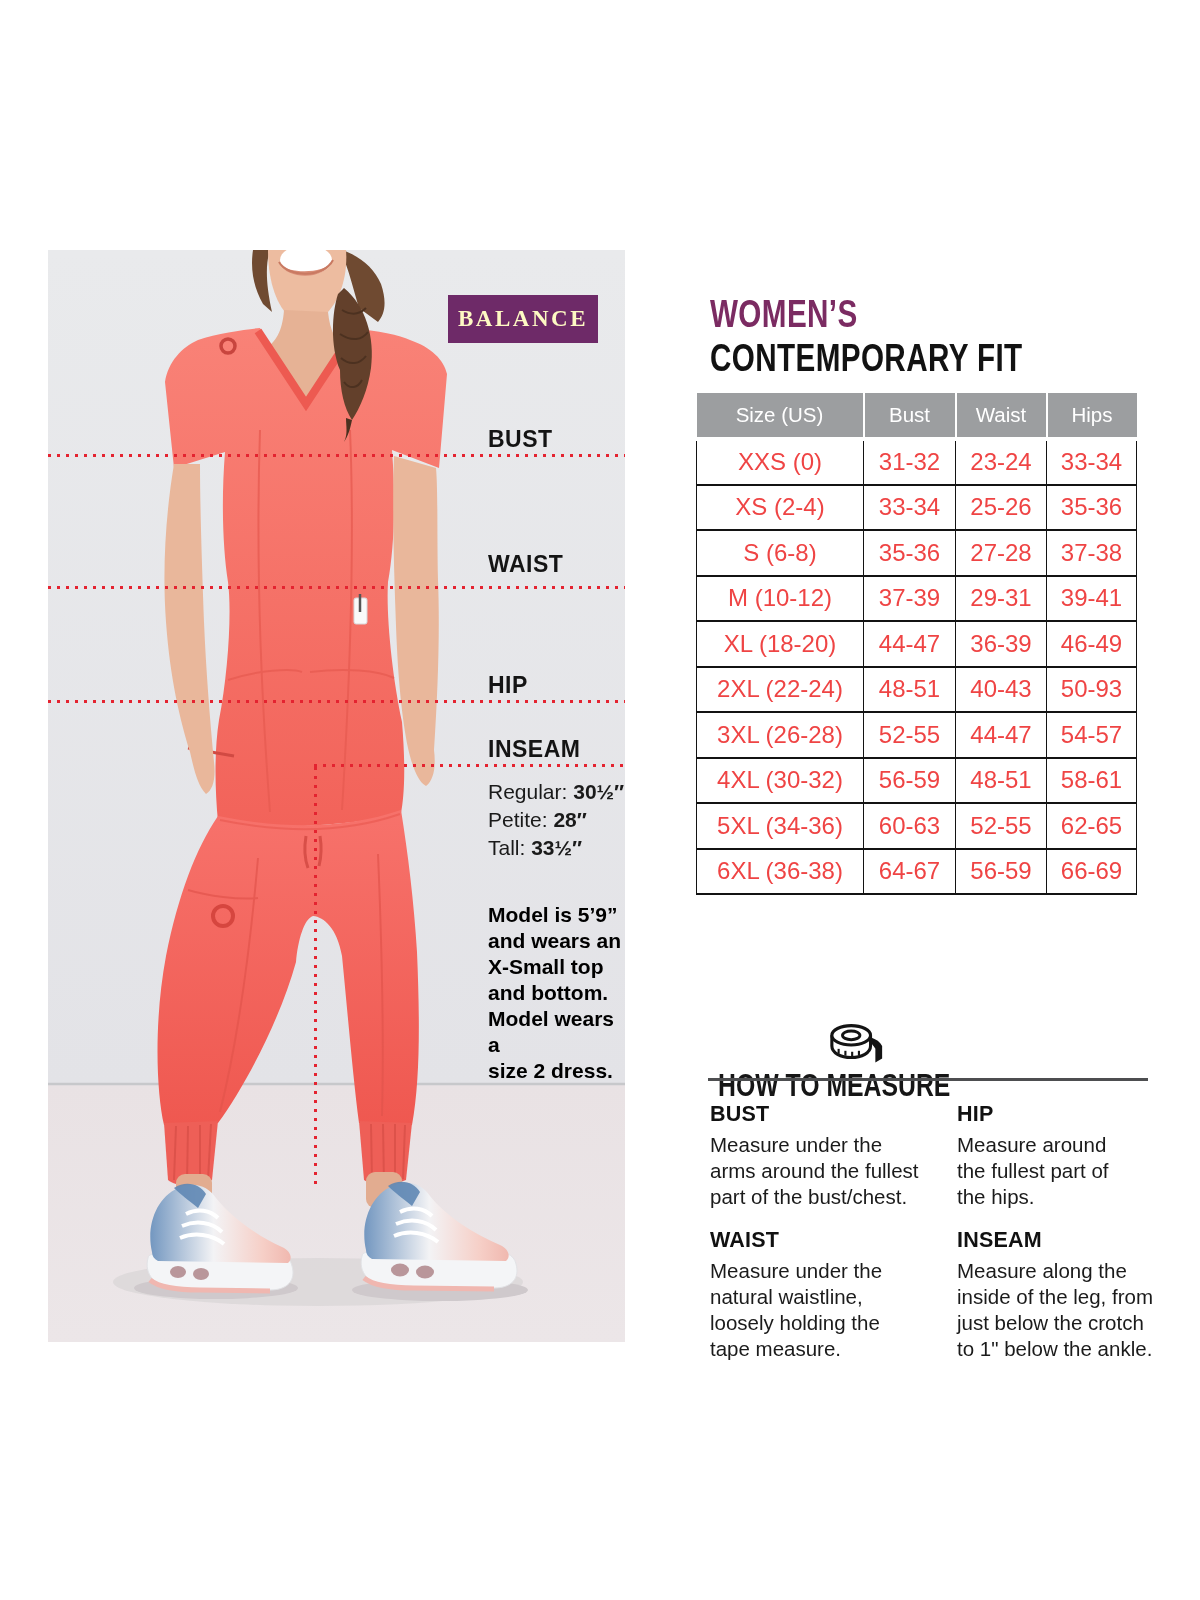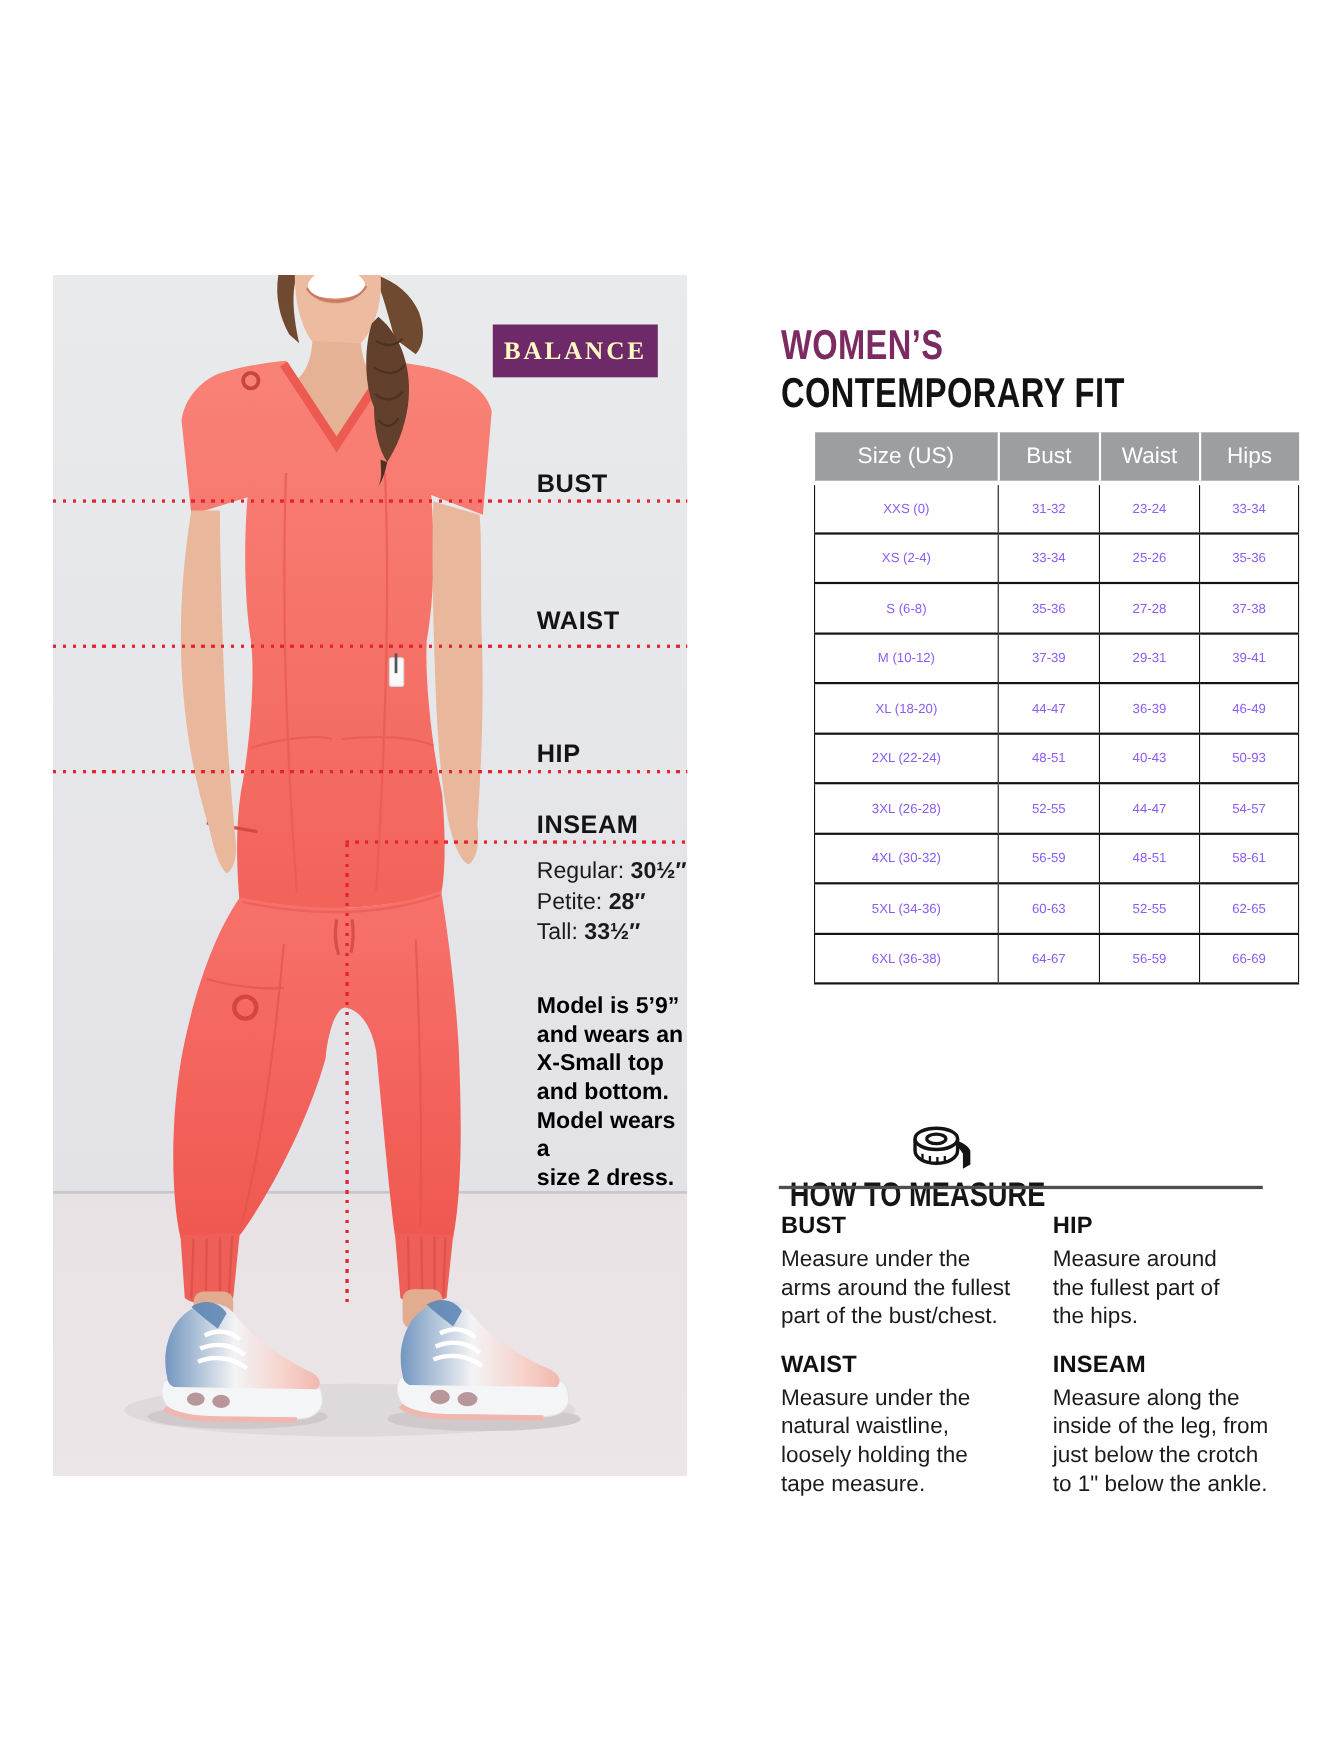--- a/index.html
+++ b/index.html
@@ -25,25 +25,25 @@
   .ins-details{position:absolute;left:440px;top:528px;font-size:21px;line-height:28px;color:#1a1a1a;}
   .ins-details b{font-weight:700;}
   .model-note{position:absolute;left:440px;top:652px;font-size:21px;line-height:26px;font-weight:700;color:#000000;}
 
   
   .title{position:absolute;left:710px;top:296px;line-height:37px;white-space:nowrap;}
   .title span{display:inline-block;transform:scaleX(.78);transform-origin:0 50%;font-weight:700;font-size:38px;letter-spacing:.5px;}
   .t1{color:var(--purple-title);}
   .t2{color:#121212;}
 
-  table.sizes{position:absolute;left:740px;top:393px;width:440px;border-collapse:collapse;table-layout:fixed;}
+  table.sizes{position:absolute;left:696px;top:393px;width:440px;border-collapse:collapse;table-layout:fixed;}
   table.sizes th{height:46px;background:var(--header-gray);color:#fff;font-weight:400;font-size:20.5px;
                  border-right:2px solid #fff;border-bottom:4px solid #fff;}
   table.sizes th:last-child{border-right:none;}
-  table.sizes td{height:45.5px;text-align:center;vertical-align:middle;font-size:12px;color:#8b5cf6;
+  table.sizes td{height:45.5px;text-align:center;vertical-align:middle;font-size:24px;color:#ef4444;
                  border:2px solid #131313;border-left-width:1.5px;border-right-width:1.5px;}
 
   .htm-head{position:absolute;left:706px;top:1022px;display:flex;align-items:center;flex-direction:column;}
   .htm-head .ttl{display:inline-block;transform:scaleX(.8);transform-origin:0 50%;font-weight:700;font-size:31px;white-space:nowrap;margin-left:12px;}
   .htm-rule{position:absolute;left:708px;top:1078px;width:440px;height:3px;background:#4d4e50;}
 
   .sections{position:absolute;left:710px;top:1102px;width:480px;display:grid;grid-template-columns:247px 233px;row-gap:18px;}
   .sec h4{font-size:21.5px;font-weight:700;letter-spacing:.2px;margin:0 0 5px 0;color:#111;}
   .sec p{font-size:20.5px;line-height:26px;color:#1b1b1b;}
 </style>

